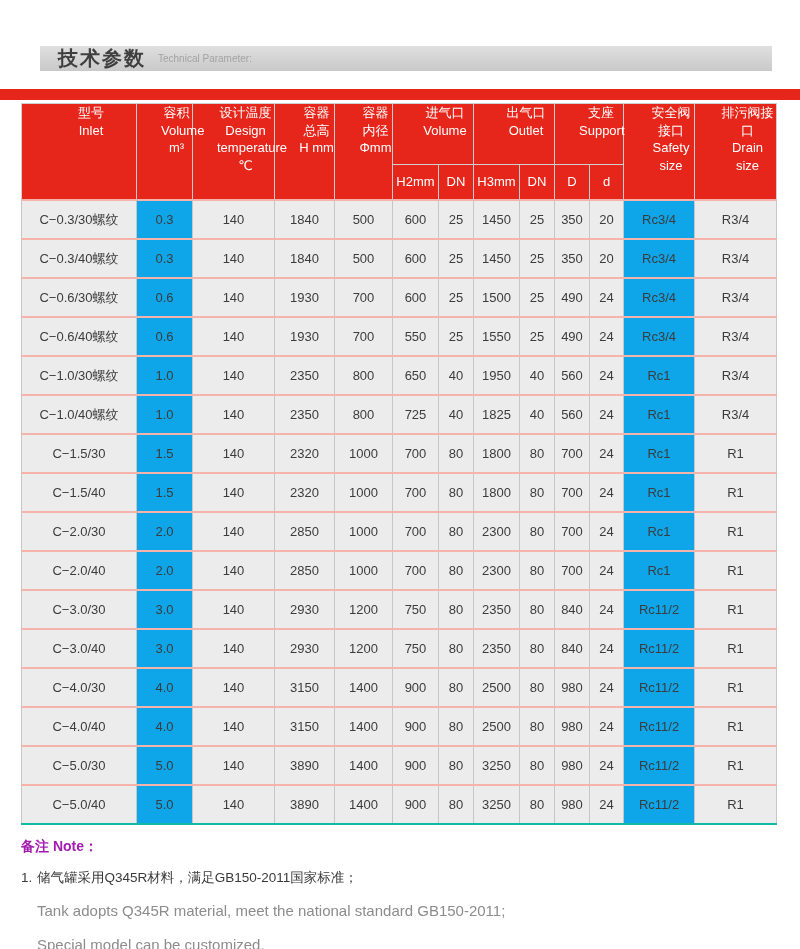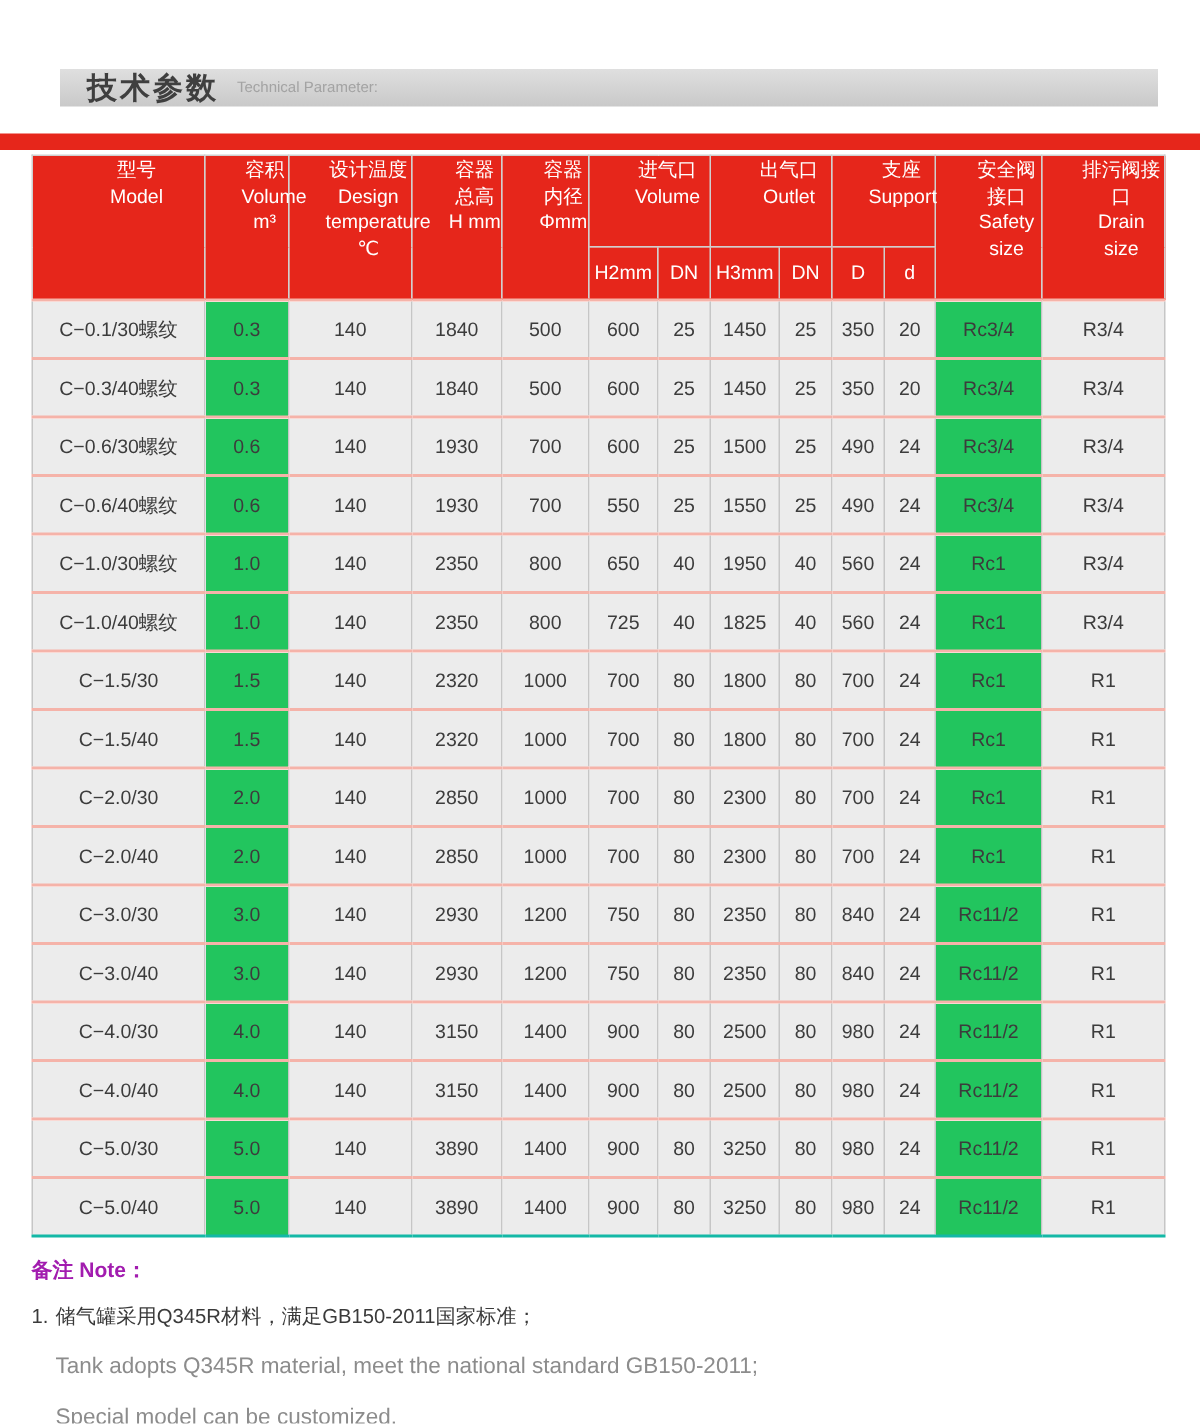--- a/index.html
+++ b/index.html
@@ -31,21 +31,21 @@
   th.band-top span{display:block;padding-left:24px;}
   tr.sub-row th{height:34px;}
   table.spec tbody td{
     background:#ececec;height:37px;text-align:center;
     font-size:13px;color:#3c3c3c;
     border-left:1px solid #c6c6c6;border-right:1px solid #c6c6c6;
     border-top:2px solid #f5b3a9;padding:0;
     overflow:hidden;white-space:nowrap;
   }
   table.spec tbody tr:last-child td{border-bottom:2px solid #14b8a6;}
-  table.spec tbody td.col-white{background:#22c55e;}
+  table.spec tbody td.col-white{background:#0ea5e9;}
   
   .notes{margin:13px 30px 0 21px;}
   .notes-label{font-size:14px;font-weight:bold;color:#a21caf;}
   .note-item{margin-top:13px;}
   .note-line-zh{font-size:13.5px;font-weight:normal;color:#3a3a3a;line-height:1.4;}
   .note-num{display:inline-block;width:16px;}
   .note-line-en{font-size:15px;color:#8c8c8c;margin-left:16px;line-height:1.4;margin-top:12px;}
 </style>
 </head>
 <body>
@@ -72,21 +72,21 @@
         <col style="width:35px">
       <col style="width:35px">
         <col style="width:34px">
         <col style="width:71px">
       <col style="width:82px">
     </colgroup>
     <thead>
       <tr>
         <th class="band-top" rowspan="2">
           <span>型号</span>
-          <span>Model</span>
+          <span>Inlet</span>
         </th>
         <th class="band-top" rowspan="2">
           <span>容积</span>
           <span>Volume</span>
           <span>m³</span>
         </th>
         <th class="band-top" rowspan="2">
           <span>设计温度</span>
           <span>Design</span>
           <span>temperature</span>
@@ -125,21 +125,21 @@
         <th>H2mm</th>
         <th>DN</th>
         <th>H3mm</th>
         <th>DN</th>
         <th>D</th>
         <th>d</th>
       </tr>
     </thead>
     <tbody>
         <tr>
-          <td>C−0.1/30螺纹</td>
+          <td>C−0.3/30螺纹</td>
           <td class="col-white">0.3</td>
           <td>140</td>
           <td>1840</td>
           <td>500</td>
           <td>600</td>
           <td>25</td>
           <td>1450</td>
           <td>25</td>
           <td>350</td>
           <td>20</td>

